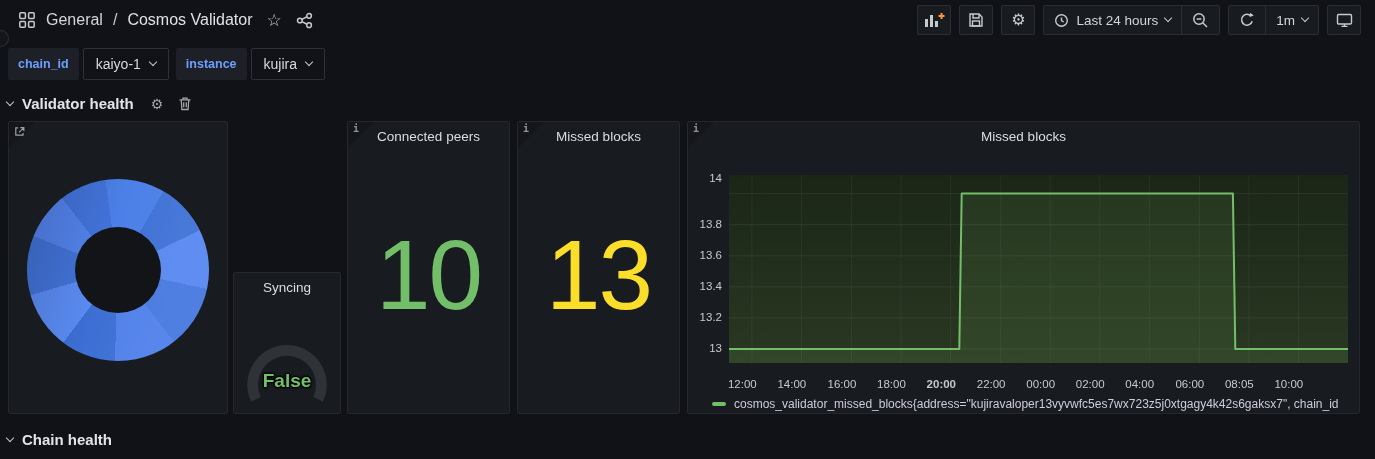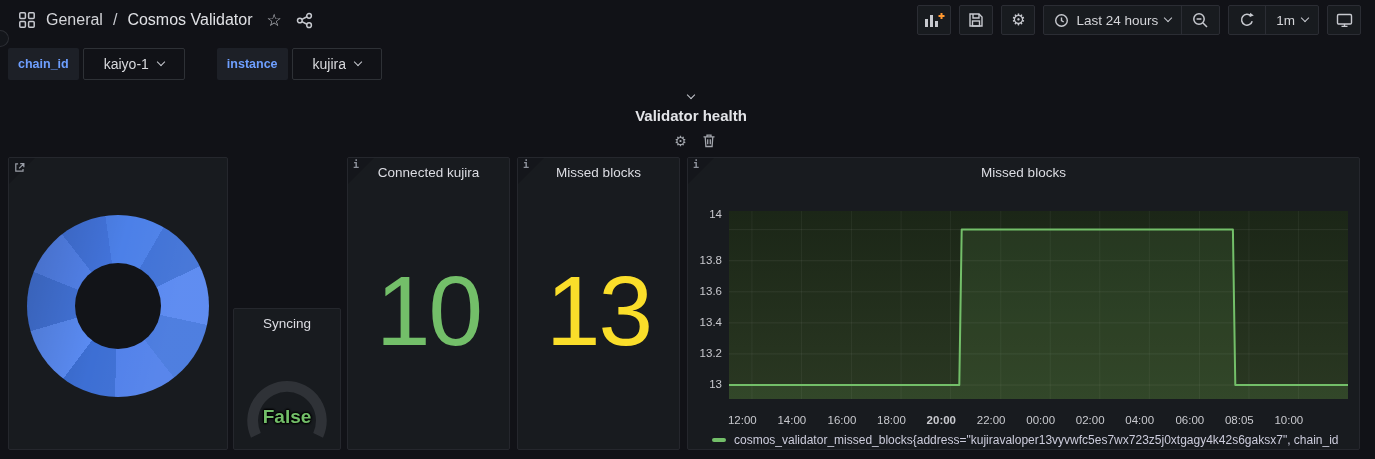--- a/index.html
+++ b/index.html
@@ -21,29 +21,29 @@
     background:#181b1f;border:1px solid #2b2d34;border-radius:2px;cursor:pointer;color:#c7c9cf;}
   .tb-group{height:30px;display:flex;align-items:stretch;background:#181b1f;border:1px solid #2b2d34;border-radius:2px;}
   .tb-seg{display:flex;align-items:center;gap:7px;padding:0 10px;cursor:pointer;color:#d4d5d9;font-size:13.5px;font-weight:500;}
   .tb-div{width:1px;background:#2b2d34;}
   .chev{display:inline-block;width:6px;height:6px;border-right:1.5px solid #c7c9cf;border-bottom:1.5px solid #c7c9cf;
     transform:rotate(45deg);margin-top:-4px;}
   .dock-handle{position:absolute;left:-9px;top:30px;width:18px;height:17px;border-radius:50%;
     background:#14161b;border:1px solid #2c2e34;cursor:pointer;}
 
   
-  .var-row{display:flex;gap:32px;margin:8px 0 0 8px;}
+  .var-row{display:flex;gap:7px;margin:8px 0 0 8px;}
   .var-pair{display:flex;gap:4px;}
   .var-label{height:32px;display:flex;align-items:center;padding:0 10px;background:#1d2027;border-radius:2px;
     color:#6e9fff;font-size:12.5px;font-weight:700;cursor:pointer;}
-  .var-value{height:32px;display:flex;align-items:center;gap:9px;padding:0 20px;background:#111217;
+  .var-value{height:32px;display:flex;align-items:center;gap:9px;padding:0 12px;background:#111217;
     border:1px solid #2e3136;border-radius:2px;color:#d8d9dd;font-size:14px;cursor:pointer;}
 
   
-  .row-header{display:flex;align-items:center;gap:9px;margin:15px 0 0 7px;cursor:pointer;flex-direction:column;}
+  .row-header{display:flex;align-items:center;gap:9px;margin:15px 0 0 7px;cursor:pointer;}
   .row-header .rchev{display:inline-block;width:6px;height:6px;border-right:1.7px solid #c7c9cf;border-bottom:1.7px solid #c7c9cf;transform:rotate(45deg);margin-top:-3px;}
   .row-title{font-size:15px;font-weight:700;color:#e3e4e8;}
   .row-icons{display:flex;gap:15px;margin-left:8px;align-items:center;color:#a2a5ac;}
 
   
   .grid{position:relative;height:293px;margin-top:9px;}
   .panel{position:absolute;background:#181b1f;border:1px solid #25272d;border-radius:2px;overflow:hidden;}
   .panel-title{height:28px;line-height:30px;text-align:center;font-size:13.5px;font-weight:500;color:#dcdde3;cursor:pointer;}
   .corner{position:absolute;top:0;left:0;width:0;height:0;border-top:26px solid #14161b;border-right:26px solid transparent;cursor:pointer;}
   .corner span{position:absolute;top:-25px;left:5px;font-family:"DejaVu Sans Mono",monospace;font-weight:700;font-size:10px;color:#8d919b;}
@@ -212,21 +212,21 @@
     <svg class="gauge-svg" style="top:60px;" viewBox="0 0 108 86">
       <path d="M22.3 66.8 A35 35 0 1 1 85.7 66.8" fill="none" stroke="#2f3237" stroke-width="11"></path>
     </svg>
     <div class="gauge-value" style="top:97px;">False</div>
   </div>
 
   <div class="panel" style="left:347px;top:0;width:163px;height:293px;">
     <div class="corner">
         <span>i</span>
       </div>
-    <div class="panel-title">Connected kujira</div>
+    <div class="panel-title">Connected peers</div>
     <div class="stat-value stat-green">10</div>
   </div>
 
   <div class="panel" style="left:517px;top:0;width:163px;height:293px;">
     <div class="corner">
         <span>i</span>
       </div>
     <div class="panel-title">Missed blocks</div>
     <div class="stat-value stat-yellow">13</div>
   </div>

